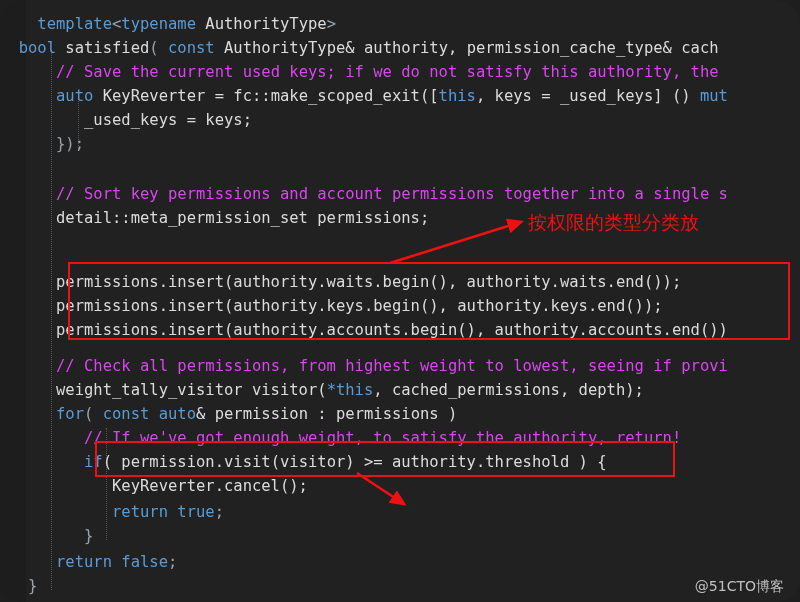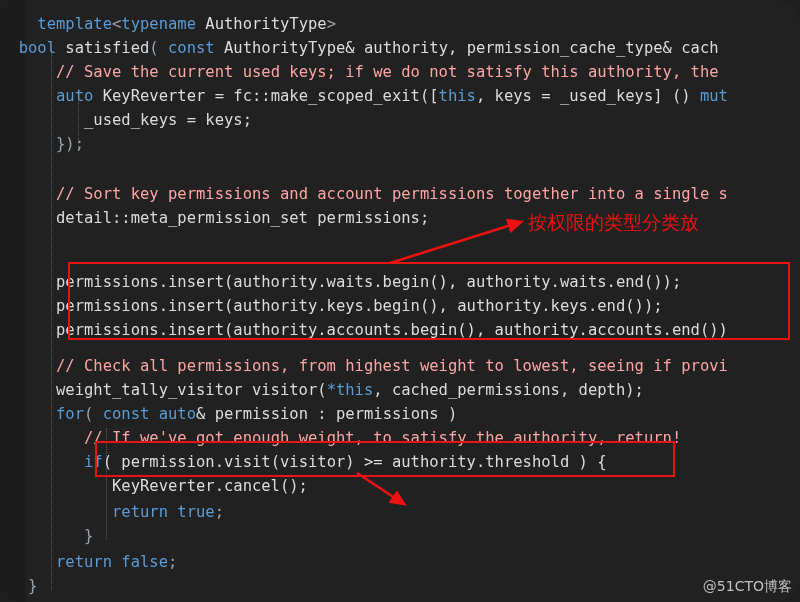--- a/index.html
+++ b/index.html
@@ -35,21 +35,21 @@
     left: 0;
     height: 24px;
     line-height: 24px;
     font-size: 15.5px;
     letter-spacing: 0px;
     white-space: pre;
     color: #d8d8d8;
   }
   .tok { white-space: pre; }
   .kw  { color: #5a9bd5; }
-  .cm  { color: #fca5a5; text-align: right; }
+  .cm  { color: #d946ef; text-align: right; }
   .pl  { color: #dcdcdc; }
   .dim { color: #9aa4ae; }
 
   
   .guide {
     position: absolute;
     width: 0px;
     border-left: 1px dotted #55565a;
     pointer-events: none;
   }
@@ -71,21 +71,21 @@
     white-space: pre;
   }
   #arrow-layer {
     position: absolute;
     left: 0; top: 0;
     width: 800px; height: 602px;
     pointer-events: none;
   }
   #watermark {
     position: absolute;
-    right: 8px;
+    right: 16px;
     bottom: 6px;
     color: #cfcfcf;
     font-family: "DejaVu Sans", "Liberation Sans", sans-serif;
     font-size: 14px;
     opacity: 0.92;
     white-space: pre;
     margin-left: 28px;
   }
 </style>
 </head>

